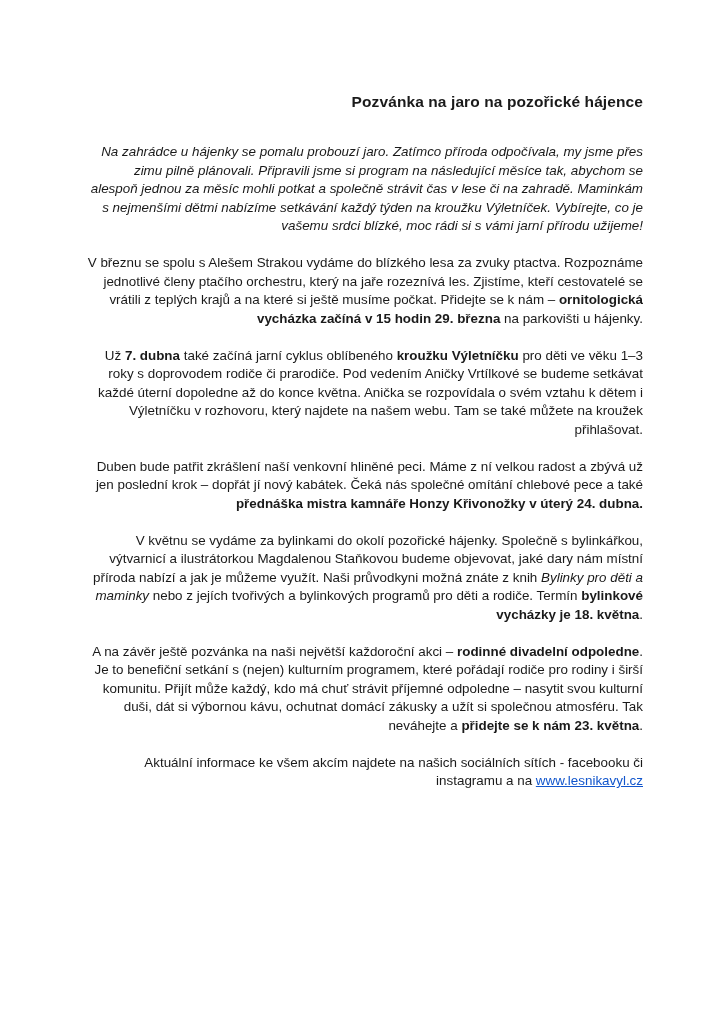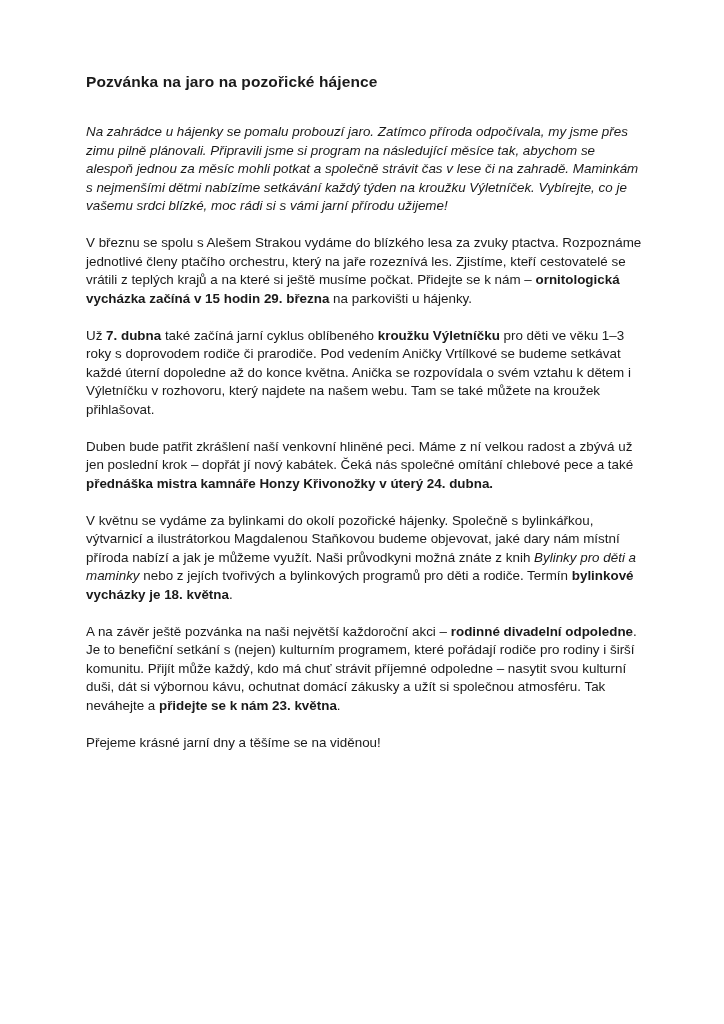--- a/index.html
+++ b/index.html
@@ -7,24 +7,25 @@
     padding: 0;
     background: #ffffff;
   }
   .page {
     position: relative;
     width: 724px;
     height: 1024px;
     margin: 0 auto;
     background: var(--page-bg, #ffffff);
     box-sizing: border-box;
-    padding: 72px 81px 0 86px;
+    padding: 92px 81px 0 86px;
     font-family: "Liberation Sans", "DejaVu Sans", sans-serif;
     color: var(--text-color, #1a1a1a);
     overflow: hidden;
+    text-align: right;
   }
   .doc-title {
     font-size: 15.5px;
     line-height: 19px;
     font-weight: bold;
     margin: 0 0 32px 0;
     letter-spacing: 0.1px;
   }
   .doc-body p {
     margin: 0 0 18.5px 0;
@@ -45,15 +46,15 @@
 
 <div class="page">
   <h1 class="doc-title">Pozvánka na jaro na pozořické hájence</h1>
   <div class="doc-body">
       <p class="italic"><span>Na zahrádce u hájenky se pomalu probouzí jaro. Zatímco příroda odpočívala, my jsme přes zimu pilně plánovali. Připravili jsme si program na následující měsíce tak, abychom se alespoň jednou za měsíc mohli potkat a společně strávit čas v lese či na zahradě. Maminkám s nejmenšími dětmi nabízíme setkávání každý týden na kroužku Výletníček. Vybírejte, co je vašemu srdci blízké, moc rádi si s vámi jarní přírodu užijeme!</span></p>
       <p><span>V březnu se spolu s Alešem Strakou vydáme do blízkého lesa za zvuky ptactva. Rozpoznáme jednotlivé členy ptačího orchestru, který na jaře rozeznívá les. Zjistíme, kteří cestovatelé se vrátili z teplých krajů a na které si ještě musíme počkat. Přidejte se k nám – </span><span class="b">ornitologická vycházka začíná v 15 hodin 29. března</span><span> na parkovišti u hájenky.</span></p>
       <p><span>Už </span><span class="b">7. dubna</span><span> také začíná jarní cyklus oblíbeného </span><span class="b">kroužku Výletníčku</span><span> pro děti ve věku 1–3 roky s doprovodem rodiče či prarodiče. Pod vedením Aničky Vrtílkové se budeme setkávat každé úterní dopoledne až do konce května. Anička se rozpovídala o svém vztahu k dětem i Výletníčku v rozhovoru, který najdete na našem webu. Tam se také můžete na kroužek přihlašovat.</span></p>
       <p><span>Duben bude patřit zkrášlení naší venkovní hliněné peci. Máme z ní velkou radost a zbývá už jen poslední krok – dopřát jí nový kabátek. Čeká nás společné omítání chlebové pece a také </span><span class="b">přednáška mistra kamnáře Honzy Křivonožky v úterý 24. dubna.</span></p>
       <p><span>V květnu se vydáme za bylinkami do okolí pozořické hájenky. Společně s bylinkářkou, výtvarnicí a ilustrátorkou Magdalenou Staňkovou budeme objevovat, jaké dary nám místní příroda nabízí a jak je můžeme využít. Naši průvodkyni možná znáte z knih </span><span class="i">Bylinky pro děti a maminky</span><span> nebo z jejích tvořivých a bylinkových programů pro děti a rodiče. Termín </span><span class="b">bylinkové vycházky je 18. května</span><span>.</span></p>
       <p><span>A na závěr ještě pozvánka na naši největší každoroční akci – </span><span class="b">rodinné divadelní odpoledne</span><span>. Je to benefiční setkání s (nejen) kulturním programem, které pořádají rodiče pro rodiny i širší komunitu. Přijít může každý, kdo má chuť strávit příjemné odpoledne – nasytit svou kulturní duši, dát si výbornou kávu, ochutnat domácí zákusky a užít si společnou atmosféru. Tak neváhejte a </span><span class="b">přidejte se k nám 23. května</span><span>.</span></p>
-      <p><span>Přejeme krásné jarní dny a těšíme se na viděnou!</span></p>
+      <p><span>Aktuální informace ke všem akcím najdete na našich sociálních sítích - facebooku či instagramu a na </span><a href="#">www.lesnikavyl.cz</a></p>
     </div>
 </div>
 
 </body></html>

